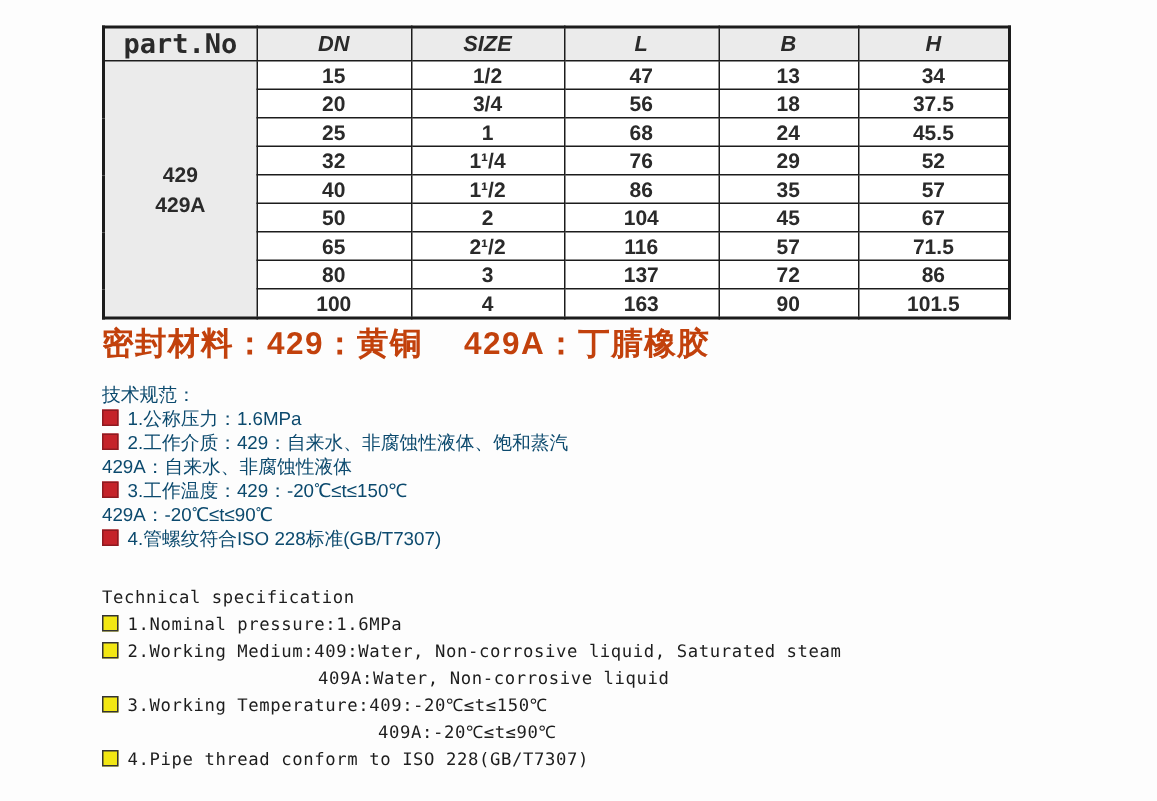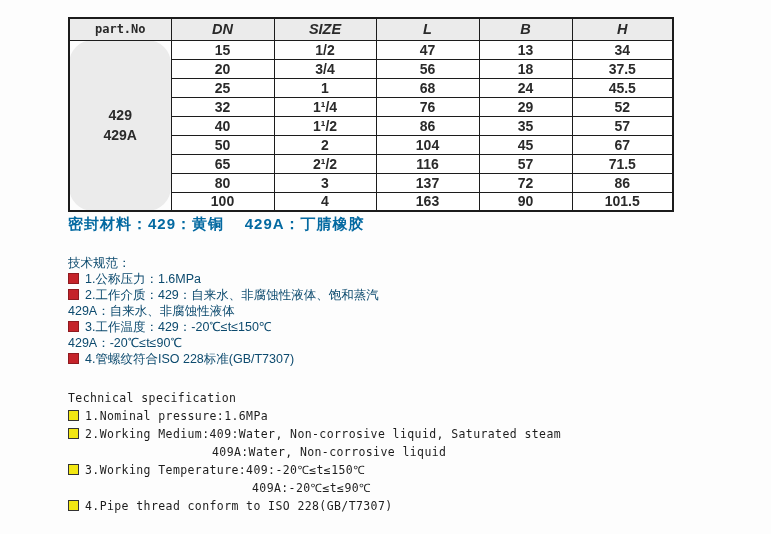--- a/index.html
+++ b/index.html
@@ -15,29 +15,29 @@
     border-collapse:collapse; table-layout:fixed;
     border:2px solid #1c1c1c;
   }
   table.spec-table th, table.spec-table td {
     border:1px solid #1c1c1c; text-align:center; vertical-align:middle;
     font-size:14px; color:#2a2a2a; padding:0;
   }
   table.spec-table thead th { height:22px; background:#ebebeb; }
   table.spec-table thead th.hdr-ital { font-style:italic; font-weight:600; font-size:14.5px;margin-left:40px; }
   table.spec-table thead th.hdr-partno {
-    font-family:"DejaVu Sans Mono", monospace; font-weight:700; font-size:12px;
+    font-family:"DejaVu Sans Mono", monospace; font-weight:700; font-size:18px;
   }
   table.spec-table tbody td { height:19px; background:#ffffff;font-weight:bold; }
-  td.partno-cell { background:#ebebeb !important; font-size:14px; line-height:20px;border-radius:24px; }
+  td.partno-cell { background:#ebebeb !important; font-size:14px; line-height:20px; }
 
   
   .seal-note {
     position:absolute; left:68px; top:215px;
-    font-size:15px; font-weight:600; letter-spacing:1px; white-space:pre; color:#0369a1;
+    font-size:21px; font-weight:600; letter-spacing:1px; white-space:pre; color:#c2410c;
   }
 
   
   .spec-cn { position:absolute; left:68px; top:255px; font-size:12.5px; color:#0c4a6e; }
   .spec-cn .line { height:16px; line-height:16px; white-space:pre; }
   .spec-en {
     position:absolute; left:68px; top:389px;
     font-family:"DejaVu Sans Mono", monospace; font-size:11.5px; letter-spacing:0.4px; color:#1d1d1d;
   }
   .spec-en .line { height:18px; line-height:18px; white-space:pre; }

